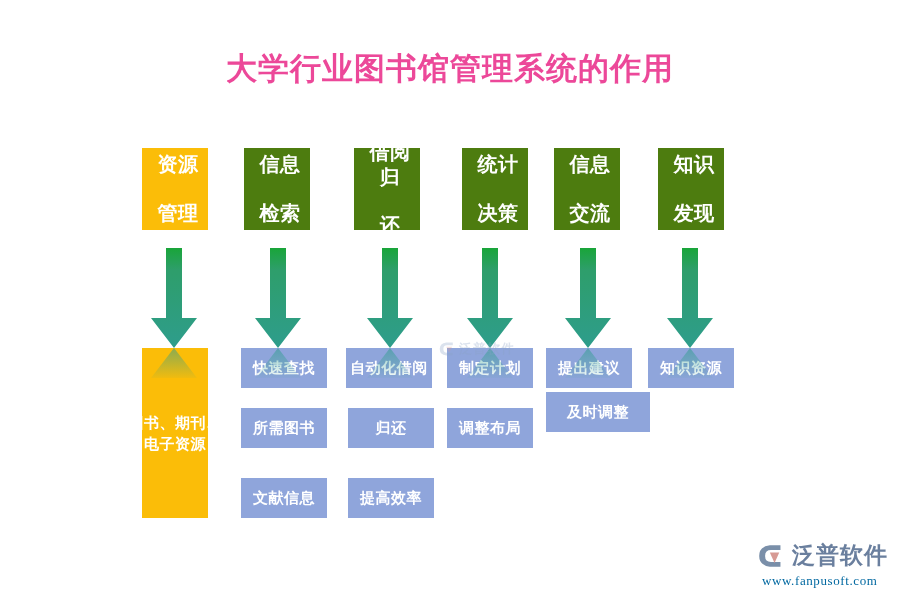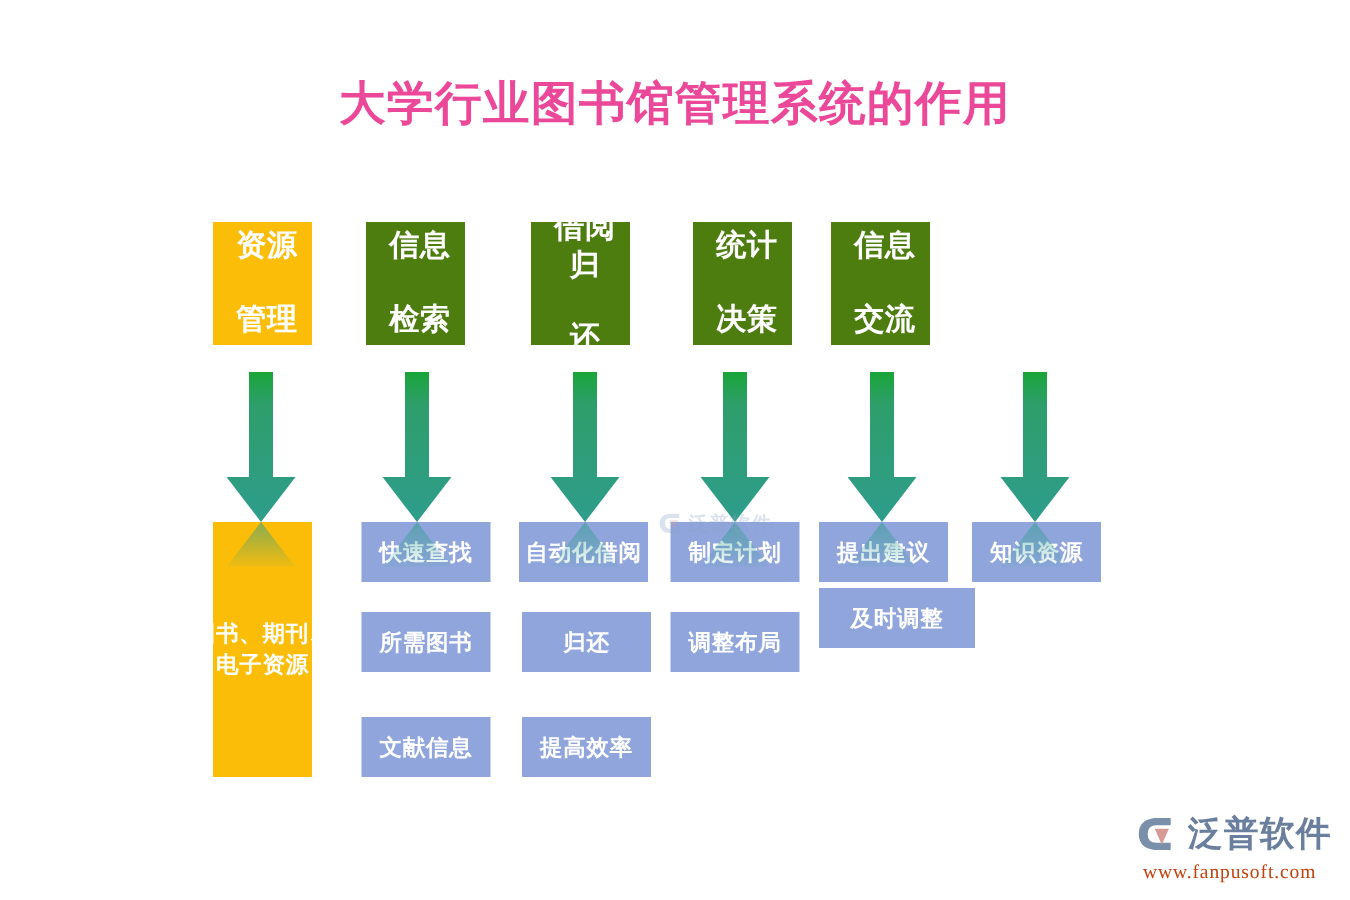--- a/index.html
+++ b/index.html
@@ -128,21 +128,21 @@
     gap: 6px;
   }
   #logo .logo-text {
     font-size: 23px;
     font-weight: bold;
     color: #6a7f9e;
     letter-spacing: 1px;
   }
   #logo .logo-url {
     font-size: 13px;
-    color: #c2410c;
+    color: #0369a1;
     font-family: "Liberation Serif", "DejaVu Serif", serif;
     letter-spacing: 0.6px;
     margin-top: 2px;
     margin-left: 6px;
   }
 </style>
 </head>
 <body>
 
 <div id="canvas">
@@ -177,20 +177,26 @@
     </span>
   </div>
 
   <div class="top-box green" style="left:554px; top:148px;">
     <span>
       <span>信息</span><br>
       <span>交流</span>
     </span>
   </div>
 
+  <div class="top-box green" style="left:658px; top:148px;">
+    <span>
+      <span>知识</span><br>
+      <span>发现</span>
+    </span>
+  </div>
 
   <svg width="0" height="0" style="position:absolute;">
     <defs>
       <linearGradient id="arrowGrad" x1="0" y1="0" x2="0" y2="1">
         <stop offset="0%" stop-color="#19a539"></stop>
         <stop offset="22%" stop-color="#2e9e6b"></stop>
         <stop offset="100%" stop-color="#2e9d8c"></stop>
       </linearGradient>
       <linearGradient id="reflectGrad" x1="0" y1="0" x2="0" y2="1">
         <stop offset="0%" stop-color="#2e9d8c" stop-opacity="0.55"></stop>

